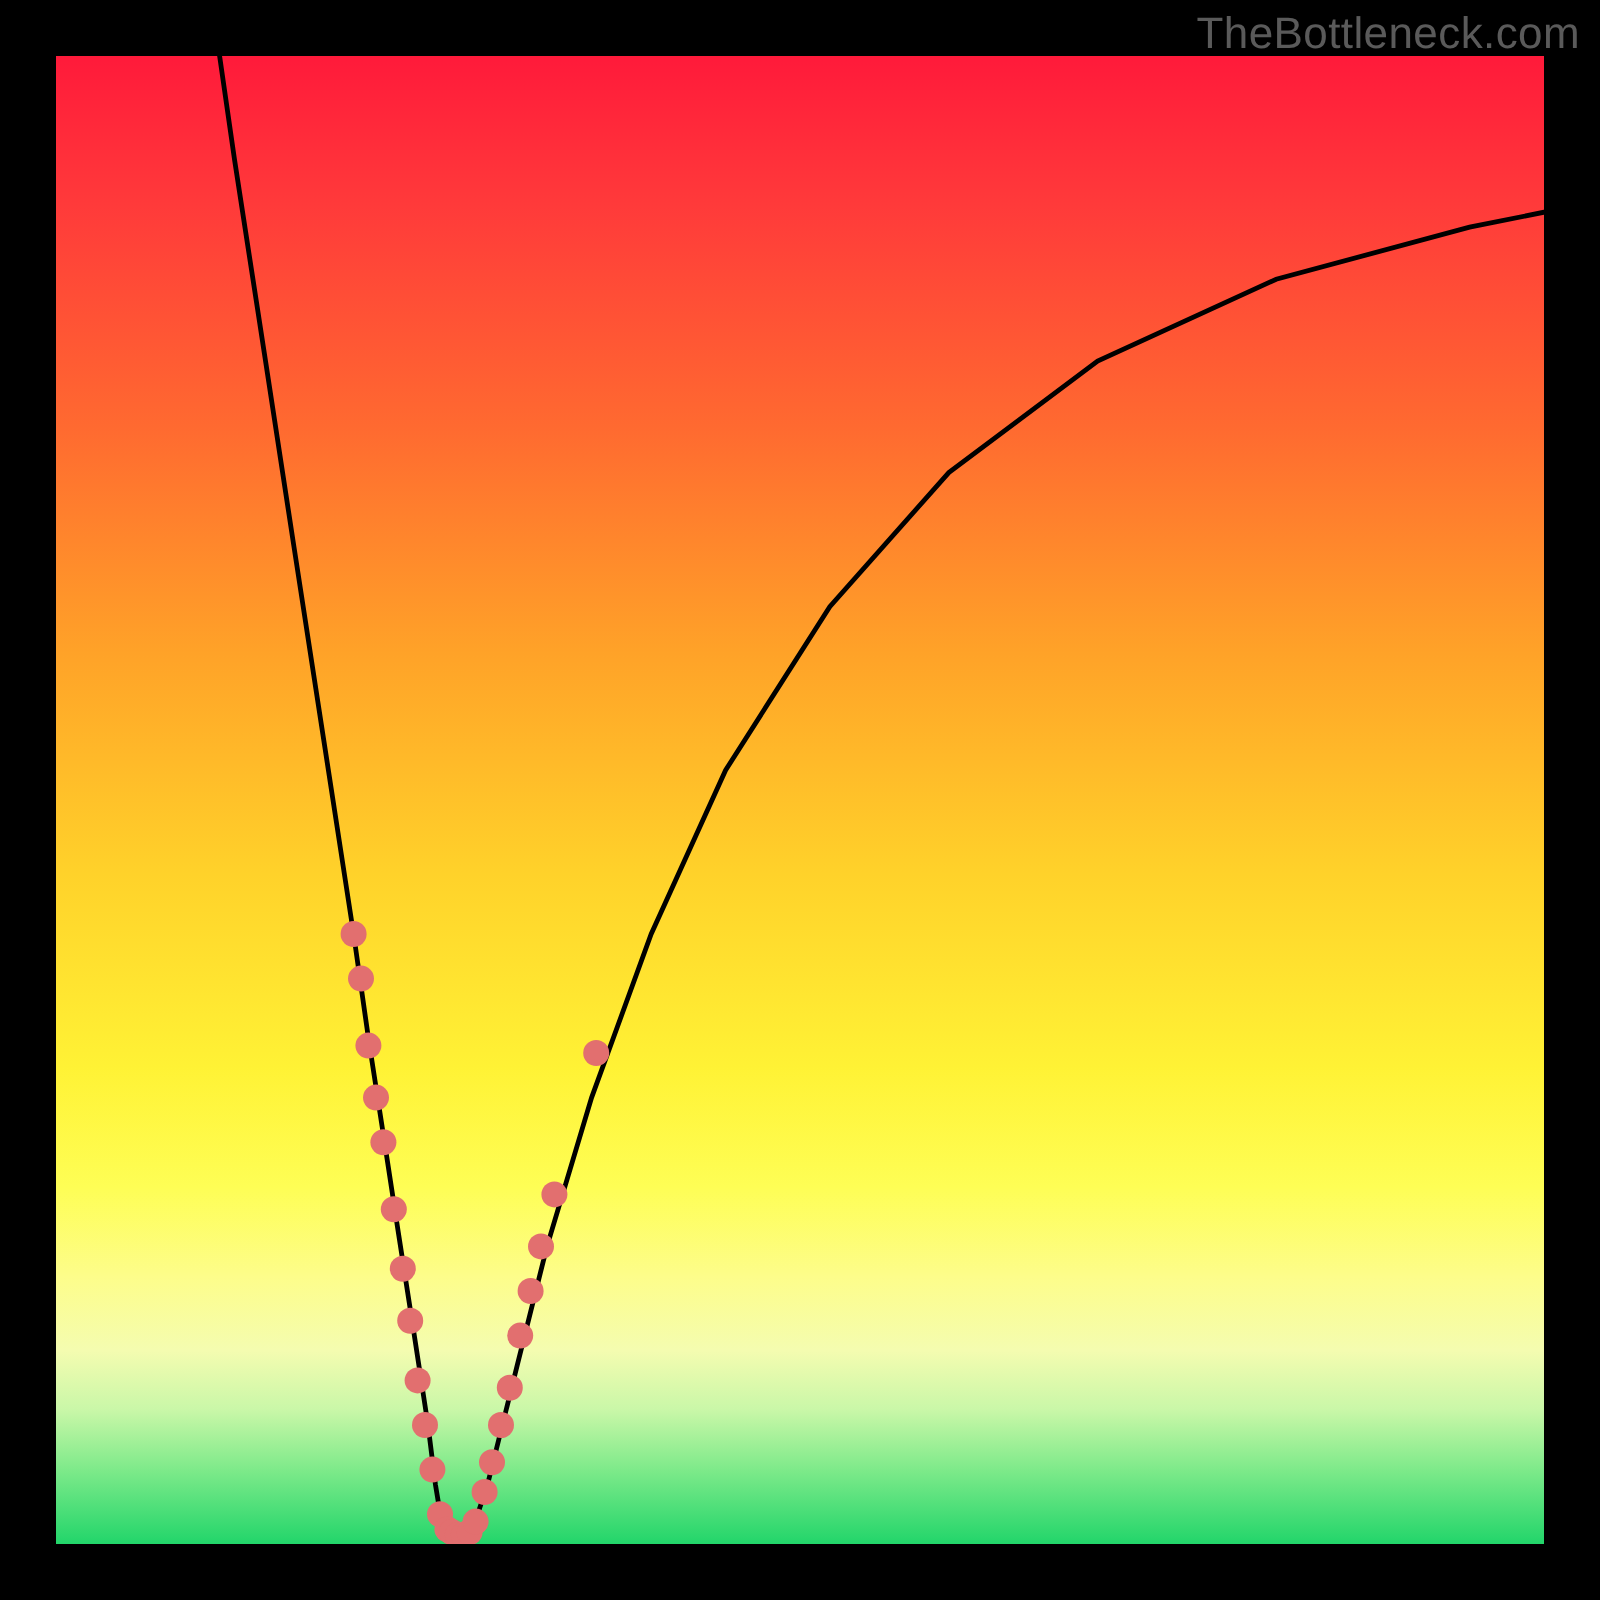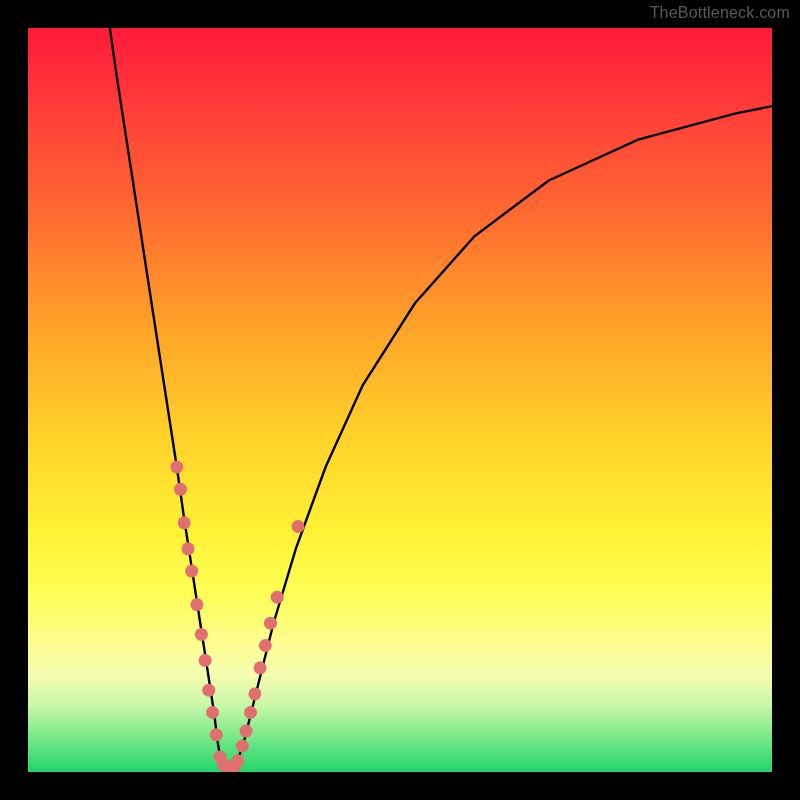--- a/index.html
+++ b/index.html
@@ -30,21 +30,21 @@
       #c9f7a8 91%,
       #7eea8a 95%,
       #22d56a 100%
     );
   }
   .watermark {
     position: absolute;
     top: 4px;
     right: 10px;
     color: #5a5a5a;
-    font-size: 16px;
+    font-size: 22px;
     font-weight: 500;
     letter-spacing: 0.2px;
     z-index: 10;
   }
   svg.curve {
     position: absolute;
     left: 0;
     top: 0;
     width: 744px;
     height: 744px;

